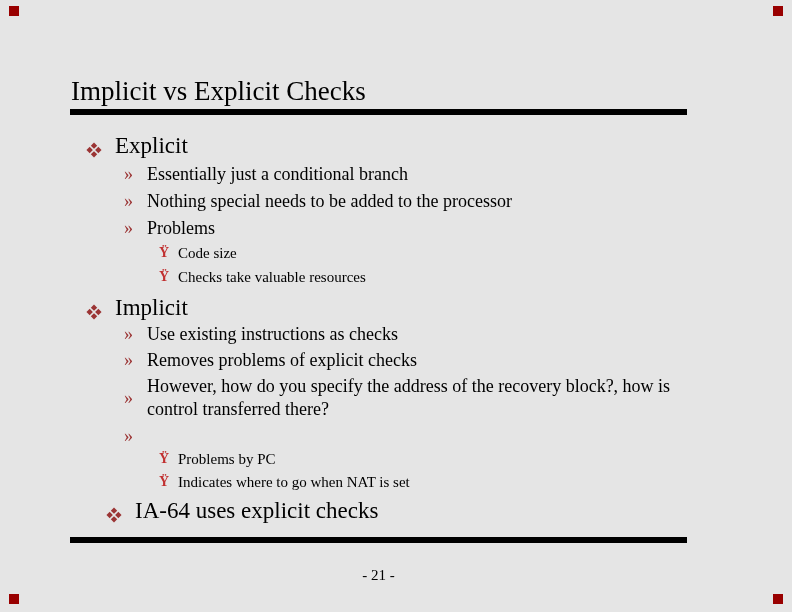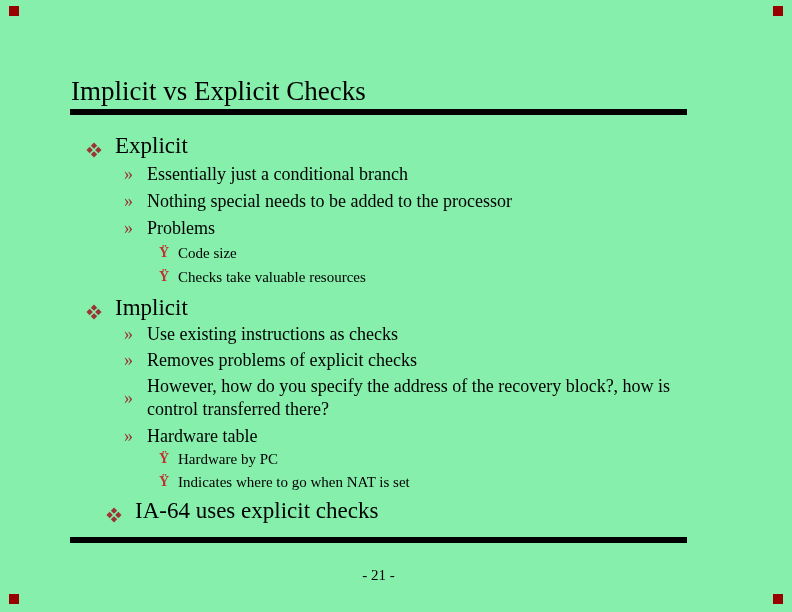--- a/index.html
+++ b/index.html
@@ -1,18 +1,18 @@
 <!DOCTYPE html>
 <html><head>
 <meta charset="utf-8">
 <style>
   * { margin:0; padding:0; box-sizing:border-box; }
   html,body { width:792px; height:612px; background:#ffffff; overflow:hidden; }
   body { font-family:"Liberation Serif","DejaVu Serif",serif; color:#000; }
-  .slide { position:relative; width:792px; height:612px; background:#86efac; }
+  .slide { position:relative; width:792px; height:612px; background:#e5e5e5; }
 
   .corner-mark { position:absolute; width:10px; height:10px; background:#990000; }
   .cm-tl { left:9px;  top:6px; }
   .cm-tr { left:773px; top:6px; }
   .cm-bl { left:9px;  top:594px; }
   .cm-br { left:773px; top:594px; }
 
   .title { position:absolute; left:71px; top:76px; font-size:27px; line-height:30px; color:#000; white-space:nowrap; }
   .title-rule  { position:absolute; left:70px; top:109px; width:617px; height:6px; background:#000; }
   .footer-rule { position:absolute; left:70px; top:537px; width:617px; height:6px; background:#000; }
@@ -111,26 +111,25 @@
     <span class="txt">Removes problems of explicit checks</span>
   </div>
 
   <div class="row l2 r10">
     <span class="bullet">»</span>
     <span class="txt">However, how do you specify the address of the recovery block?, how is control transferred there?</span>
   </div>
 
   <div class="row l2 r11">
     <span class="bullet">»</span>
-    <span class="txt">Hardware table</span>
   </div>
 
   <div class="row l3 r12">
     <span class="bullet">Ÿ</span>
-    <span class="txt">Hardware by PC</span>
+    <span class="txt">Problems by PC</span>
   </div>
 
   <div class="row l3 r13">
     <span class="bullet">Ÿ</span>
     <span class="txt">Indicates where to go when NAT is set</span>
   </div>
 
   <div class="row l1 r14">
     <span class="bullet">
         <svg width="16" height="16" viewBox="0 0 14 14">

